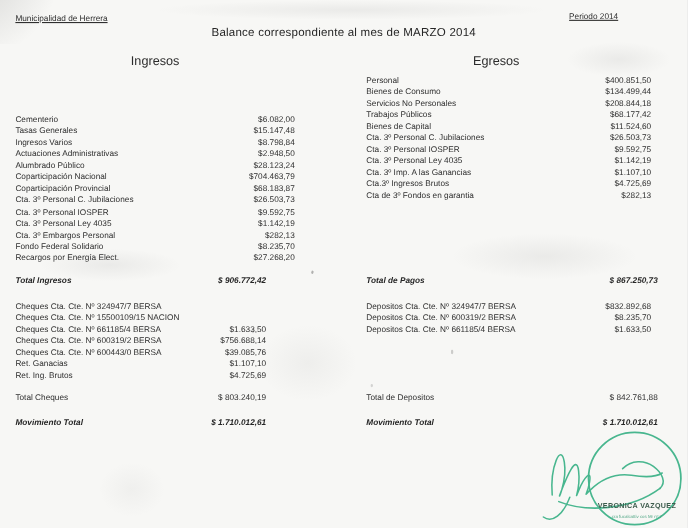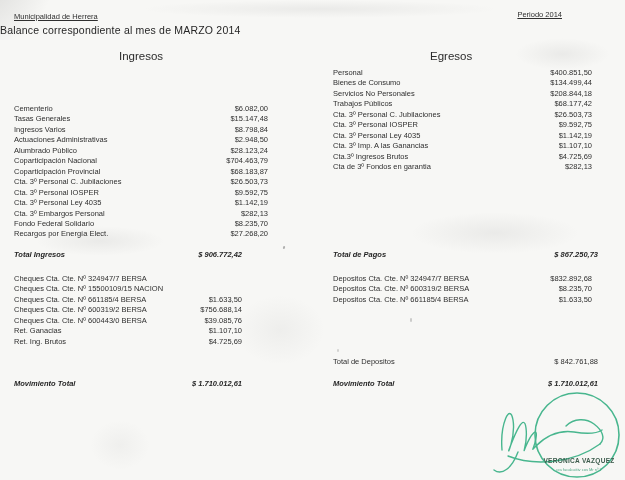--- a/index.html
+++ b/index.html
@@ -23,21 +23,21 @@
   .sm5{left:235px;top:295px;width:90px;height:70px;opacity:.7;}
   .sm6{left:90px;top:420px;width:60px;height:50px;opacity:.6;}
   .speck{position:absolute;background:rgba(90,90,90,.45);width:2px;height:3px;border-radius:1px;}
   .sp1{left:283px;top:246px;transform:rotate(15deg);}
   .sp2{left:410px;top:318px;height:4px;opacity:.6;}
   .sp3{left:337px;top:349px;opacity:.5;}
   .sp4{left:229px;top:300px;opacity:.5;}
   
   .org{position:absolute;left:14px;top:12px;font-size:7.5px;text-decoration:underline;white-space:nowrap;}
   .period{position:absolute;right:63px;top:10px;font-size:7.5px;text-decoration:underline;white-space:nowrap;margin-left:12px;}
-  .title{position:absolute;left:0;right:0;top:24px;font-size:10.5px;color:#262626;letter-spacing:.2px;}
+  .title{position:absolute;left:0;right:0;top:24px;text-align:center;font-size:10.5px;color:#262626;letter-spacing:.2px;}
   
   .heading{position:absolute;top:50px;font-size:11.5px;color:#2c2c2c;white-space:nowrap;}
   .heading-ingresos{left:14px;width:254px;text-align:center;}
   .heading-egresos{left:430px;}
   
   .block{position:absolute;font-size:7.5px;}
   .row{display:flex;justify-content:space-between;line-height:10.45px;}
   .row span{white-space:nowrap;}
   .bold{font-weight:bold;color:#262626;font-style:italic;}
   .list-ingresos{left:14px;top:68px;width:254px;margin-top:36px;}
@@ -148,20 +148,24 @@
       </div>
     <div class="row">
         <span>Servicios No Personales</span>
         <span>$208.844,18</span>
       </div>
     <div class="row">
         <span>Trabajos Públicos</span>
         <span>$68.177,42</span>
       </div>
     <div class="row">
+        <span>Bienes de Capital</span>
+        <span>$11.524,60</span>
+      </div>
+    <div class="row">
         <span>Cta. 3º Personal C. Jubilaciones</span>
         <span>$26.503,73</span>
       </div>
     <div class="row">
         <span>Cta. 3º Personal IOSPER</span>
         <span>$9.592,75</span>
       </div>
     <div class="row">
         <span>Cta. 3º Personal Ley 4035</span>
         <span>$1.142,19</span>
@@ -232,20 +236,26 @@
     <div class="row">
         <span>Depositos Cta. Cte. Nº 600319/2 BERSA</span>
         <span>$8.235,70</span>
       </div>
     <div class="row">
         <span>Depositos Cta. Cte. Nº 661185/4 BERSA</span>
         <span>$1.633,50</span>
       </div>
   </div>
 
+  <div class="block total-cheques">
+    <div class="row">
+        <span>Total Cheques</span>
+        <span>$ 803.240,19</span>
+      </div>
+  </div>
   <div class="block total-depositos">
     <div class="row">
         <span>Total de Depositos</span>
         <span>$ 842.761,88</span>
       </div>
   </div>
 
   <div class="block mov-left">
     <div class="row bold">
         <span>Movimiento Total</span>

